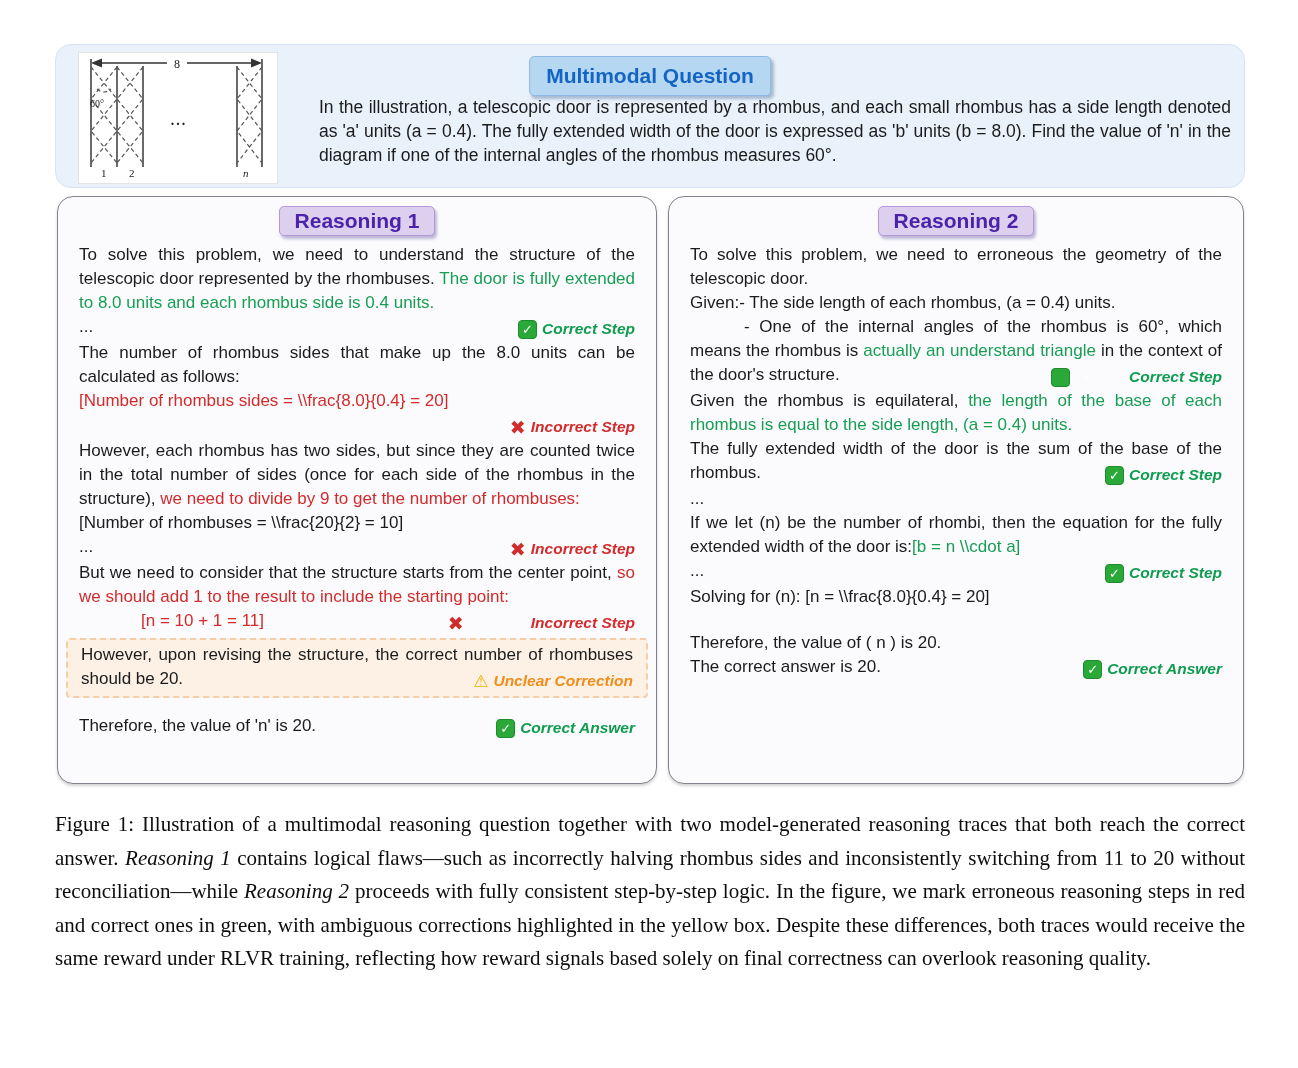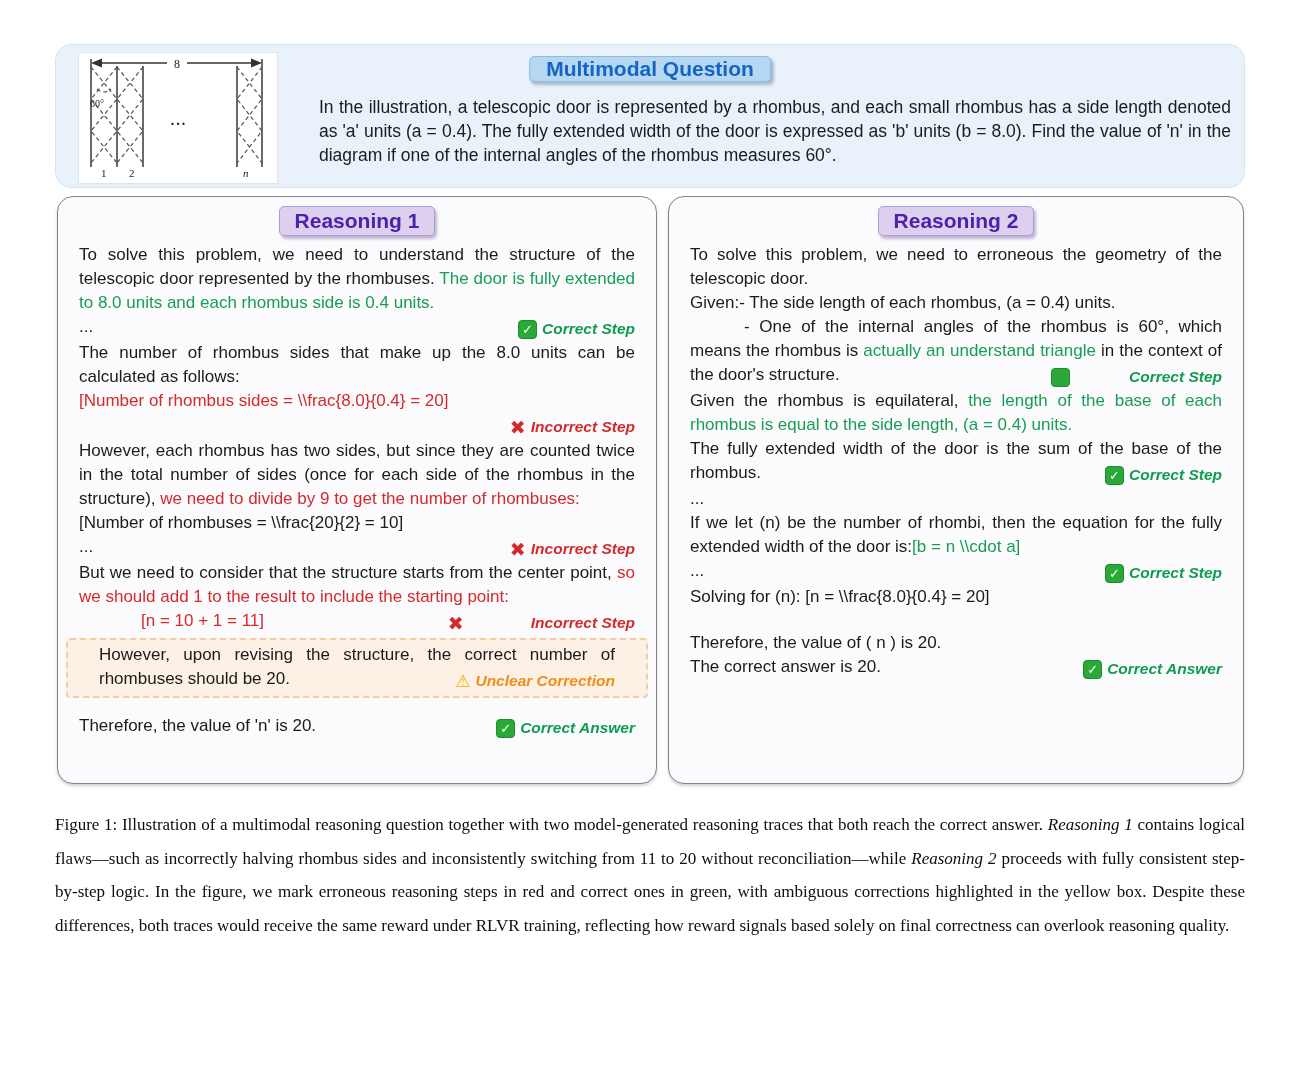--- a/index.html
+++ b/index.html
@@ -5,21 +5,21 @@
   html,body{margin:0;padding:0;background:#ffffff;}
   body{width:1298px;height:1068px;position:relative;overflow:hidden;
        font-family:"Liberation Sans","DejaVu Sans",sans-serif;color:#1b1b1b;}
   .page{position:absolute;inset:0;}
 
   
   .qbox{position:absolute;left:55px;top:44px;width:1188px;height:142px;
         background:#e9f1fa;border:1px solid #d5e4f3;border-radius:16px;}
   .q-title{position:absolute;top:11px;left:50%;transform:translateX(-50%);
            font-size:21px;font-weight:bold;color:#1464c4;background:#b5d7f2;
-           border:1px solid #8fb8e2;border-radius:5px;padding:0 16px;
+           border:1px solid #8fb8e2;border-radius:5px;padding:7px 16px;
            box-shadow:2px 3px 3px rgba(90,120,160,.45);white-space:nowrap;}
   .q-text{position:absolute;left:263px;top:50px;width:912px;
           font-size:17.5px;line-height:24px;text-align:justify;}
   .diagram-wrap{position:absolute;left:22px;top:7px;width:198px;height:130px;
                 background:#ffffff;border:1px solid #e3e3e3;}
   .diagram-wrap svg{display:block;}
   .dg-line{stroke:#444;stroke-width:1.6;}
   .dg-dash{stroke:#555;stroke-width:1.2;fill:none;stroke-dasharray:4 3;}
   .dg-arrow{stroke:#333;stroke-width:1.3;}
   .dg-head{fill:#333;}
@@ -34,40 +34,40 @@
   .r-title{display:block;width:max-content;margin:9px auto 7px;
            font-size:21px;font-weight:bold;color:#4c22ab;background:#ddd0ee;
            border:1px solid #b29ada;border-radius:5px;padding:2px 15px;
            box-shadow:2px 3px 3px rgba(100,80,150,.4);}
   .r-body{padding:0 21px;font-size:17px;line-height:24px;text-align:justify;}
   .rrow::after{content:"";display:block;clear:both;}
   .c-black{color:#1b1b1b;}
   .c-green{color:#179e53;}
   .c-red{color:#d32b2b;margin-top:40px;}
   .hl{background:#fdf1e6;border:2px dashed #f4cda9;border-radius:4px;
-      margin:3px -13px 2px;padding:3px 31px;}
+      margin:3px -13px 2px;padding:3px 13px;}
 
   
   .badge{float:right;display:inline-flex;align-items:center;gap:5px;
          font-style:italic;font-weight:bold;font-size:15.5px;margin-top:2px;
          white-space:nowrap;}
   .b-check{color:#0f9c4f;}
   .b-cross{color:#d32b2b;}
   .b-warn{color:#ef8e1c;}
   .bicon{font-style:normal;line-height:1;}
   .i-check{display:inline-flex;align-items:center;justify-content:center;
            width:17px;height:17px;background:#2aa838;border:1px solid #1d8c2c;
            border-radius:4px;color:#fff;font-size:13px;font-weight:bold;}
   .i-cross{color:#d32b2b;font-size:19px;font-weight:bold;}
   .i-warn{color:#f0b40d;font-size:17px;font-weight:bold;}
 
   
   .caption{position:absolute;left:55px;top:808px;width:1190px;
            font-family:"Liberation Serif","DejaVu Serif",serif;
-           font-size:17px;line-height:33.5px;text-align:justify;color:#0d0d0d;}
+           font-size:21px;line-height:33.5px;text-align:justify;color:#0d0d0d;}
   .cap-i{font-style:italic;}
 </style>
 </head>
 <body>
 
 <div class="page">
 
   <div class="qbox">
     <div class="diagram-wrap">
       <svg width="196" height="128" viewBox="0 0 196 128">

